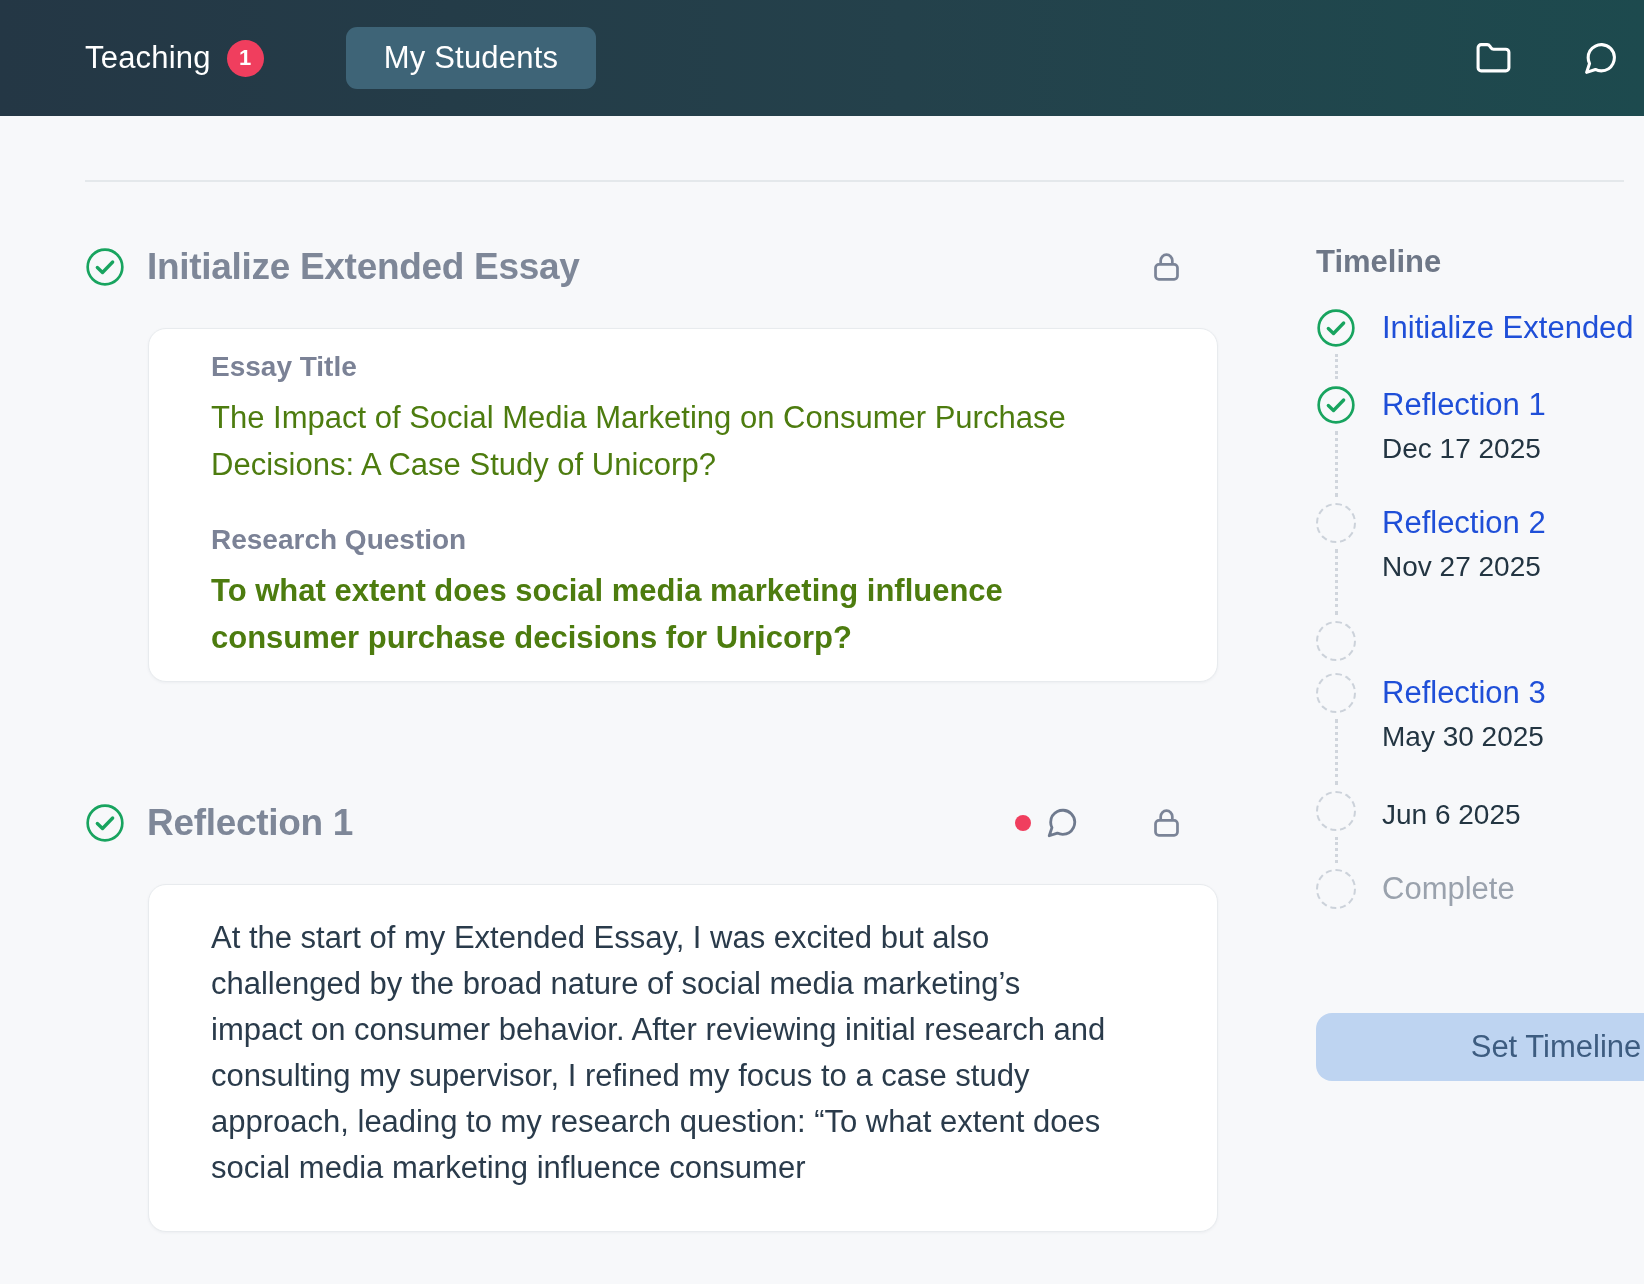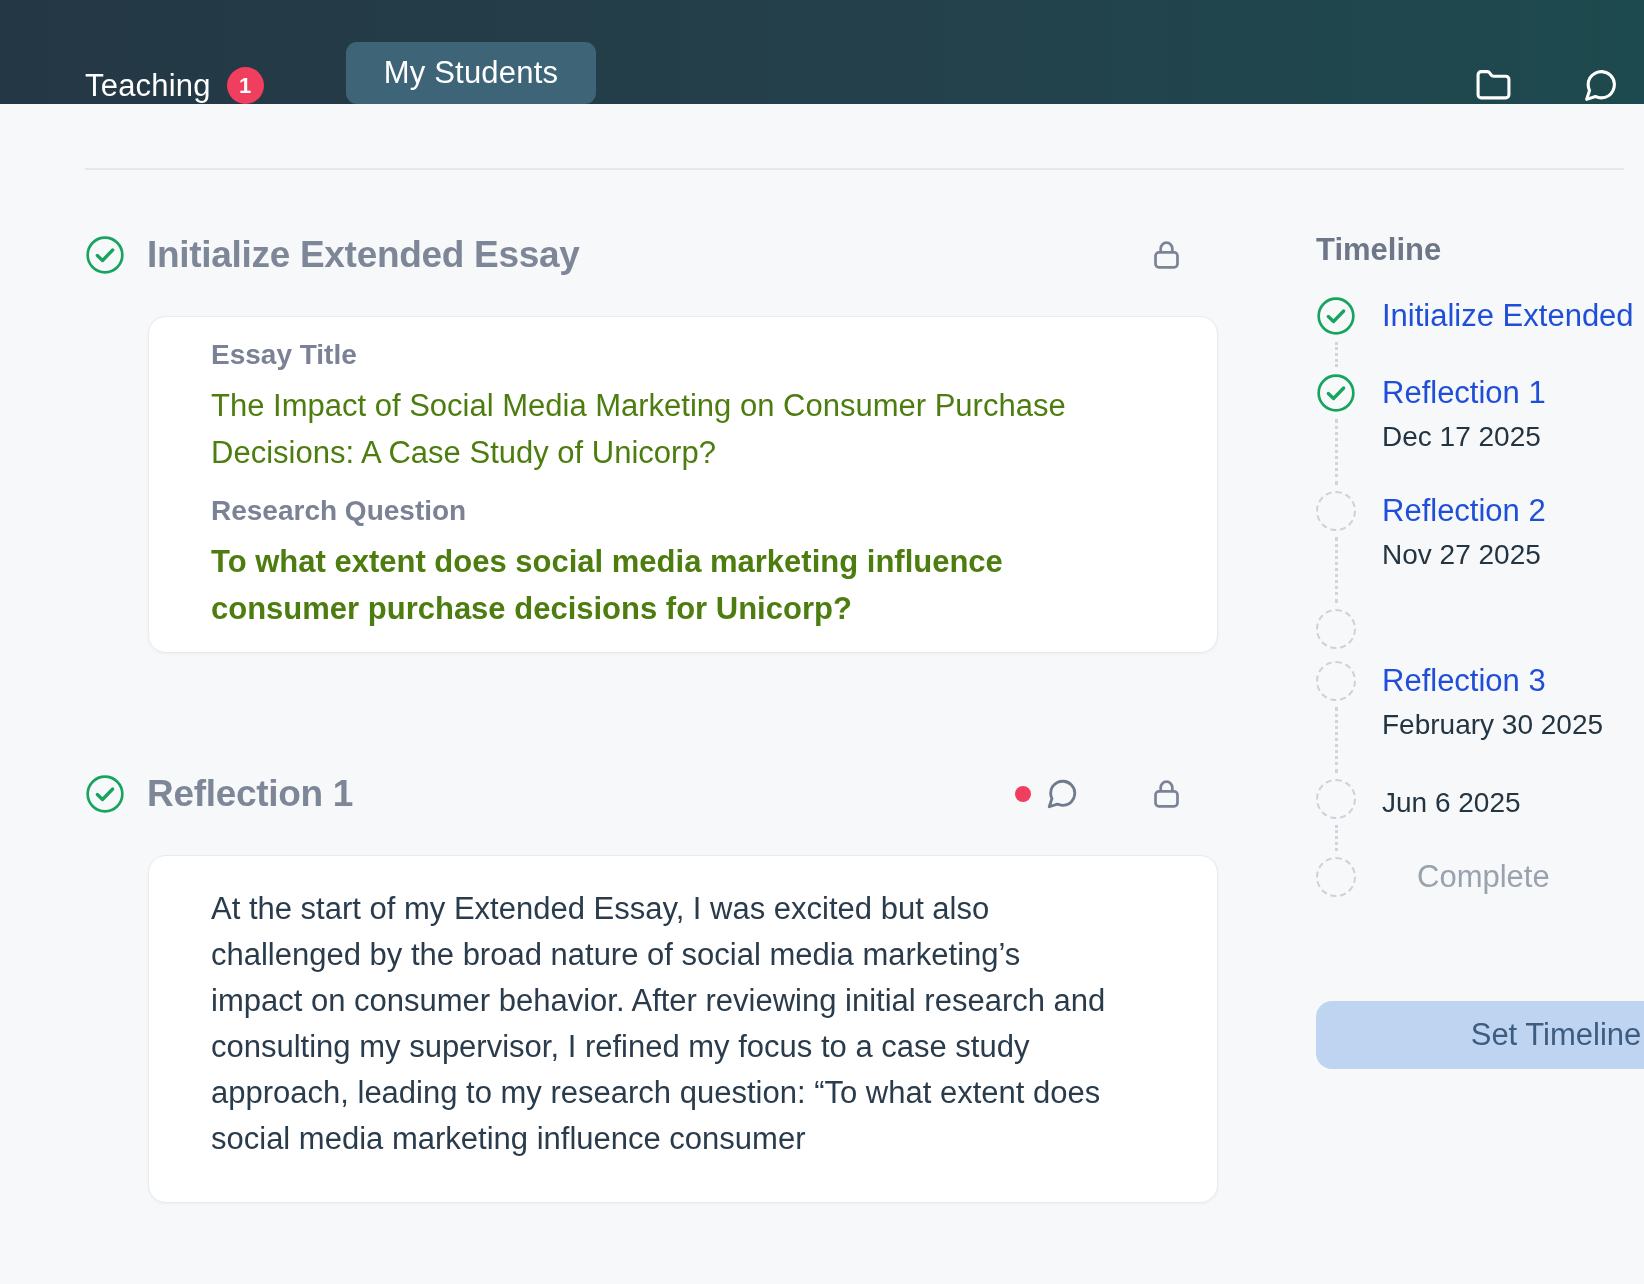--- a/index.html
+++ b/index.html
@@ -4,21 +4,21 @@
 <style>
   * { margin:0; padding:0; box-sizing:border-box; }
   html,body { width:1644px; height:1284px; overflow:hidden; }
   body {
     font-family:"Liberation Sans","DejaVu Sans",sans-serif;
     background:#f7f8fa; color:#2a3b4b;
   }
 
   
   .topbar {
-    height:104px; display:flex; align-items:flex-end;
+    height:116px; display:flex; align-items:center;
     background:linear-gradient(90deg,#243745 0%,#24414b 55%,#1d4a4e 100%);
     padding:0 25px 0 85px;
   }
   .teaching-group { display:flex; align-items:center; gap:16px; }
   .teaching-label { color:#ffffff; font-size:31px; font-weight:500; letter-spacing:.2px; }
   .teaching-badge {
     min-width:37px; height:37px; border-radius:19px; background:#f03e5e;
     color:#fff; font-size:22px; font-weight:600;
     display:flex; align-items:center; justify-content:center; padding:0 10px;
   }
@@ -54,21 +54,21 @@
   .lock-icon svg { width:100%; height:100%; display:block; }
   .sec2 { margin-top:118px; }
 
   
   .card {
     margin:38px 0 0 63px; width:1070px; background:#ffffff;
     border:1.5px solid #e8ebee; border-radius:18px;
     box-shadow:0 1px 3px rgba(40,60,80,.05);
   }
   .card-inner { padding:22px 62px 20px; }
-  .fld { margin-top:19px; }
+  .fld { margin-top:36px; }
   .fld:first-child { margin-top:0; }
   .fld-label { font-size:28px; font-weight:600; color:#7b8296; }
   .fld-value { margin-top:11px; font-size:31px; line-height:47px; color:#4d7c0f; }
   .fld-value.w1 { max-width:920px; }
   .fld-value.w2 { max-width:820px;font-weight:bold; }
   .reflection-inner { padding:30px 62px 40px; }
   .reflection-text { font-size:31px; line-height:46px; color:#2a3b4b; max-width:905px; }
 
   
   .timeline-col { margin-left:98px; width:480px; flex:none; }
@@ -77,21 +77,21 @@
   .tl-item { display:flex; align-items:stretch; }
   .tl-rail { width:40px; flex:none; display:flex; flex-direction:column; align-items:center; }
   .tl-circle { width:40px; height:40px; flex:none; border-radius:50%; }
   .tl-circle svg { width:100%; height:100%; display:block; }
   .tl-circle.pending { border:2.5px dashed #ccd2da; }
   .tl-connector { flex:1; width:0; border-left:3px dotted #d0d5dc; margin:6px 0; }
   .tl-body { margin-left:26px; padding-bottom:38px; }
   .tl-item.nodate .tl-body { padding-bottom:37px; }
   .tl-item.last .tl-body { padding-bottom:0; }
   .tl-link { font-size:31px; font-weight:500; line-height:40px; color:#1f4fd8; text-decoration:none; white-space:nowrap; cursor:pointer; display:block; }
-  .tl-label-muted { font-size:31px; font-weight:500; line-height:40px; color:#9aa2ad; white-space:nowrap;margin-left:35px; }
+  .tl-label-muted { font-size:31px; font-weight:500; line-height:40px; color:#9aa2ad; white-space:nowrap; }
   .tl-date { margin-top:8px; font-size:28px; line-height:32px; color:#233542; white-space:nowrap; }
   .tl-date:empty { display:none; }
   .set-timeline-btn {
     margin-top:104px; width:480px; height:68px; border:none; cursor:pointer;
     border-radius:16px; background:#bed4f1; color:#3d5c80;
     font-family:inherit; font-size:31px; font-weight:500;
     display:flex; align-items:center; justify-content:center;
   }
 </style>
 </head>
@@ -240,21 +240,21 @@
           </div>
         </div>
 
         <div class="tl-item">
           <div class="tl-rail">
             <span class="tl-circle pending"></span>
             <span class="tl-connector"></span>
           </div>
           <div class="tl-body">
             <a class="tl-link">Reflection 3</a>
-            <div class="tl-date">February 30 2025</div>
+            <div class="tl-date">May 30 2025</div>
           </div>
         </div>
 
         <div class="tl-item">
           <div class="tl-rail">
             <span class="tl-circle pending"></span>
             <span class="tl-connector"></span>
           </div>
           <div class="tl-body">
             <div class="tl-date">Jun 6 2025</div>

